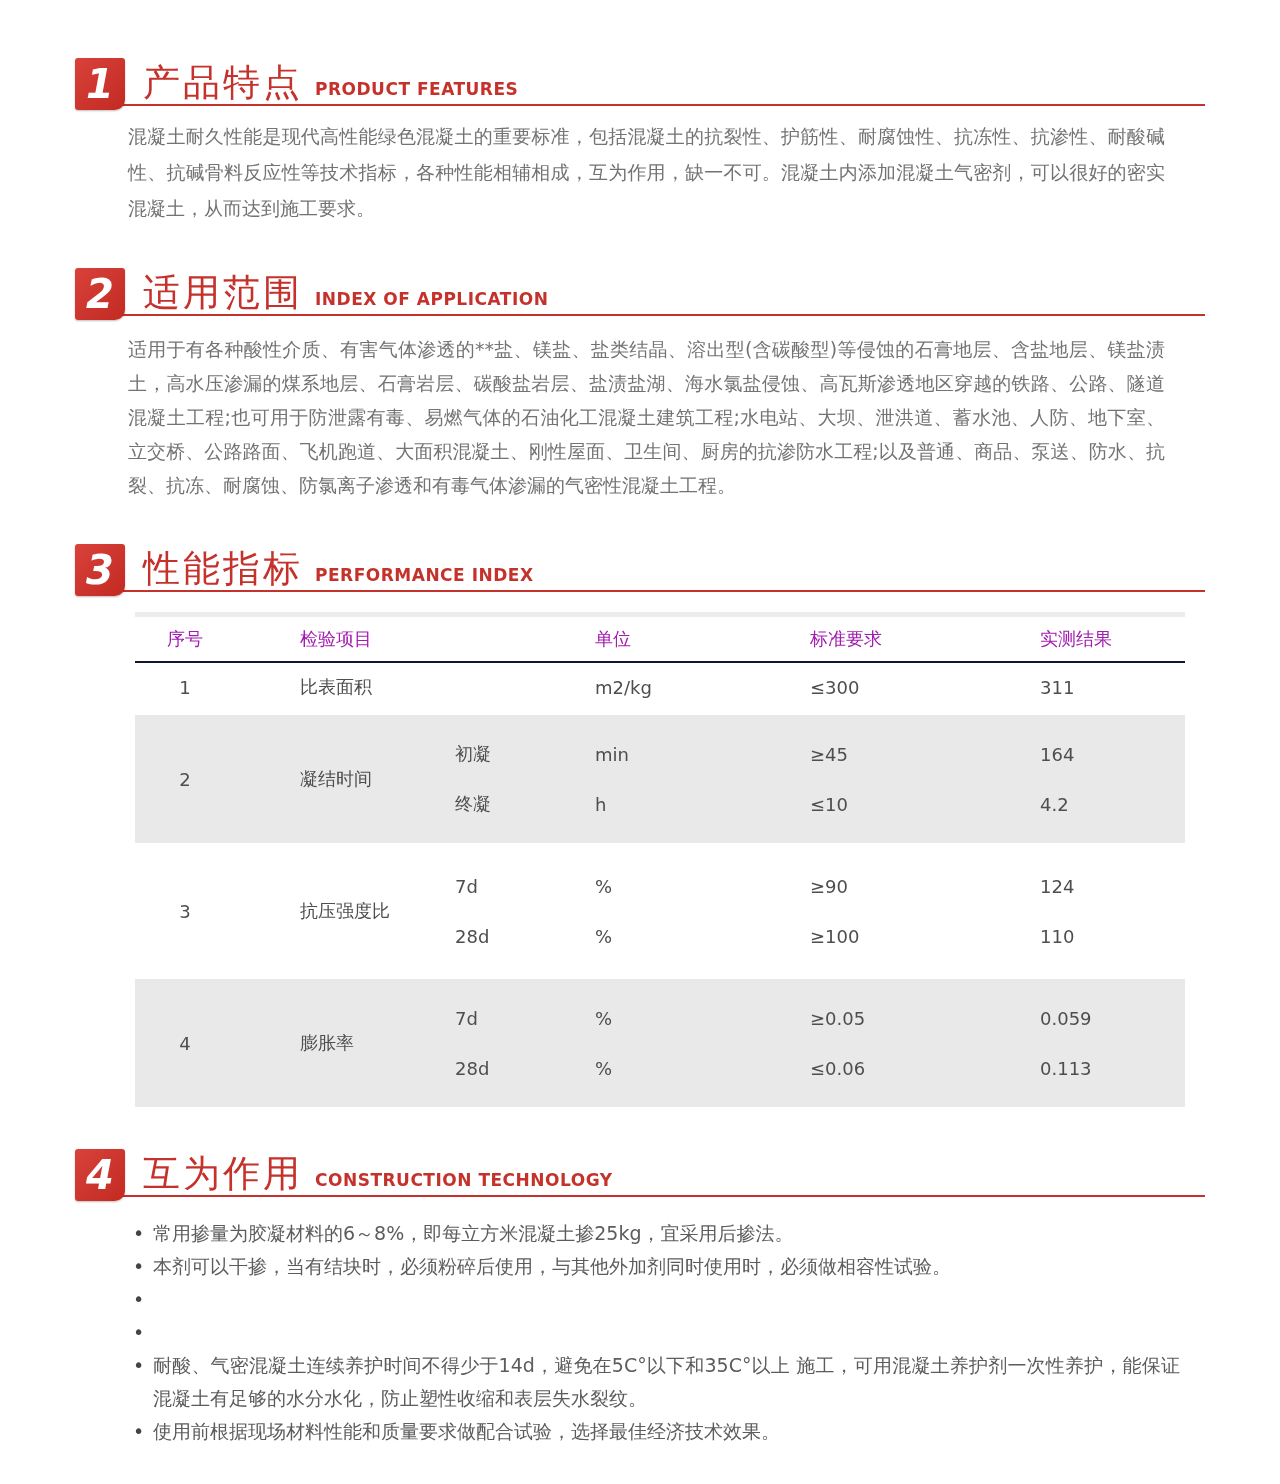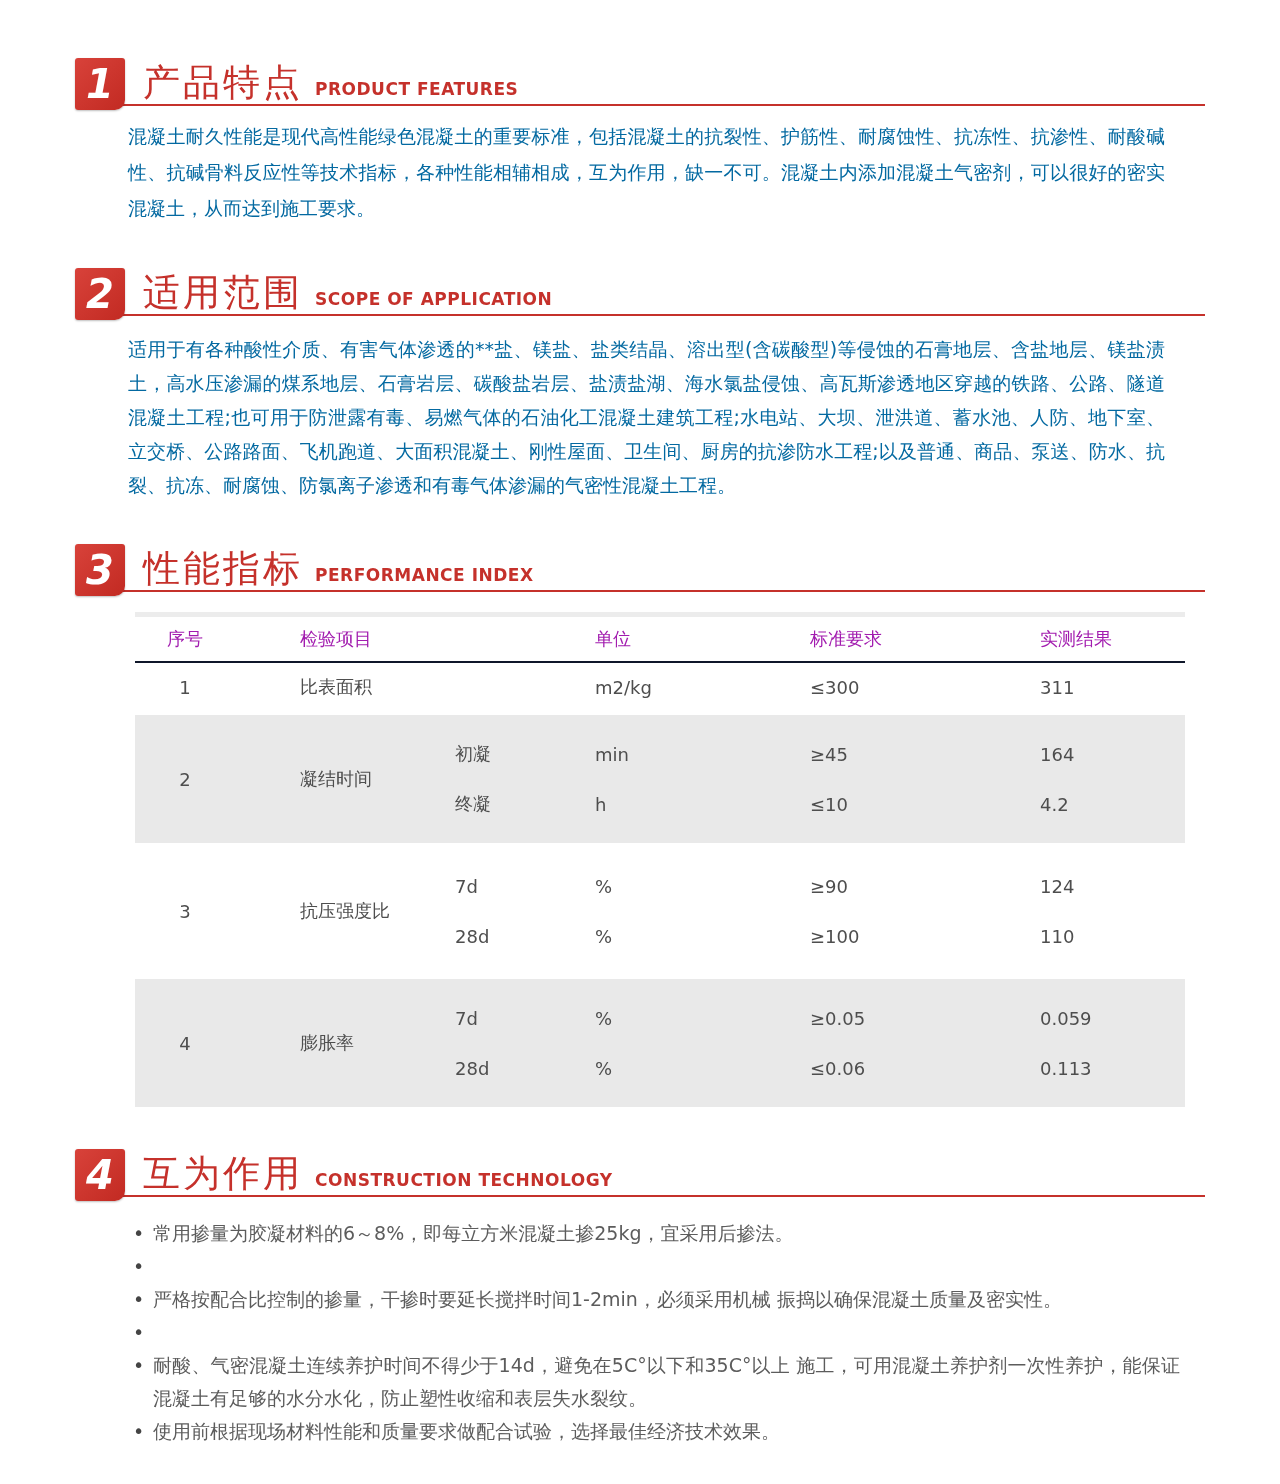--- a/index.html
+++ b/index.html
@@ -27,21 +27,21 @@
   .cn{
     font-size:37px; line-height:1; font-weight:400; letter-spacing:3px;
     color:var(--accent,#c5312b); margin:0 0 3px 18px;
   }
   .en{
     font-size:17px; font-weight:700; letter-spacing:.5px;
     color:var(--accent,#c5312b); margin:0 0 5px 12px; white-space:nowrap;
   }
   .body-text{
     font-size:19px; line-height:36px; text-align:justify;
-    color:#0369a1; margin:12px 40px 0 53px;
+    color:#737373; margin:12px 40px 0 53px;
   }
   .sec2 .body-text{line-height:34px; margin-top:16px;}
   .bullets{margin:20px 25px 0 58px;}
   .bullet{display:flex; font-size:19px; line-height:33px; color:#5c5c5c; text-align:justify;}
   .bullet .dot{width:20px; flex:none; color:#444444;}
   
   .ptable{margin:20px 0 0 60px; width:1050px; font-size:18px; color:#4e4e4e;}
   .t-head{
     display:grid; grid-template-columns:100px 220px 140px 215px 230px 1fr;
     height:44px; align-items:center;
@@ -80,21 +80,21 @@
     </header>
     <p class="body-text">混凝土耐久性能是现代高性能绿色混凝土的重要标准，包括混凝土的抗裂性、护筋性、耐腐蚀性、抗冻性、抗渗性、耐酸碱性、抗碱骨料反应性等技术指标，各种性能相辅相成，互为作用，缺一不可。混凝土内添加混凝土气密剂，可以很好的密实混凝土，从而达到施工要求。</p>
   </section>
 
   <section class="sec sec2">
     <header class="sec-head">
       <div class="badge">
         <span>2</span>
       </div>
       <h2 class="cn">适用范围</h2>
-      <span class="en">SCOPE OF APPLICATION</span>
+      <span class="en">INDEX OF APPLICATION</span>
     </header>
     <p class="body-text">适用于有各种酸性介质、有害气体渗透的**盐、镁盐、盐类结晶、溶出型(含碳酸型)等侵蚀的石膏地层、含盐地层、镁盐渍土，高水压渗漏的煤系地层、石膏岩层、碳酸盐岩层、盐渍盐湖、海水氯盐侵蚀、高瓦斯渗透地区穿越的铁路、公路、隧道混凝土工程;也可用于防泄露有毒、易燃气体的石油化工混凝土建筑工程;水电站、大坝、泄洪道、蓄水池、人防、地下室、立交桥、公路路面、飞机跑道、大面积混凝土、刚性屋面、卫生间、厨房的抗渗防水工程;以及普通、商品、泵送、防水、抗裂、抗冻、耐腐蚀、防氯离子渗透和有毒气体渗漏的气密性混凝土工程。</p>
   </section>
 
   <section class="sec sec3">
     <header class="sec-head">
       <div class="badge">
         <span>3</span>
       </div>
       <h2 class="cn">性能指标</h2>
@@ -187,24 +187,24 @@
       <h2 class="cn">互为作用</h2>
       <span class="en">CONSTRUCTION TECHNOLOGY</span>
     </header>
     <div class="bullets">
       <div class="bullet">
           <span class="dot">•</span>
           <span>常用掺量为胶凝材料的6～8%，即每立方米混凝土掺25kg，宜采用后掺法。</span>
         </div>
       <div class="bullet">
           <span class="dot">•</span>
-        </div>
-      <div class="bullet">
-          <span class="dot">•</span>
-          <span>严格按配合比控制的掺量，干掺时要延长搅拌时间1-2min，必须采用机械 振捣以确保混凝土质量及密实性。</span>
+          <span>本剂可以干掺，当有结块时，必须粉碎后使用，与其他外加剂同时使用时，必须做相容性试验。</span>
+        </div>
+      <div class="bullet">
+          <span class="dot">•</span>
         </div>
       <div class="bullet">
           <span class="dot">•</span>
         </div>
       <div class="bullet">
           <span class="dot">•</span>
           <span>耐酸、气密混凝土连续养护时间不得少于14d，避免在5C°以下和35C°以上 施工，可用混凝土养护剂一次性养护，能保证混凝土有足够的水分水化，防止塑性收缩和表层失水裂纹。</span>
         </div>
       <div class="bullet">
           <span class="dot">•</span>

